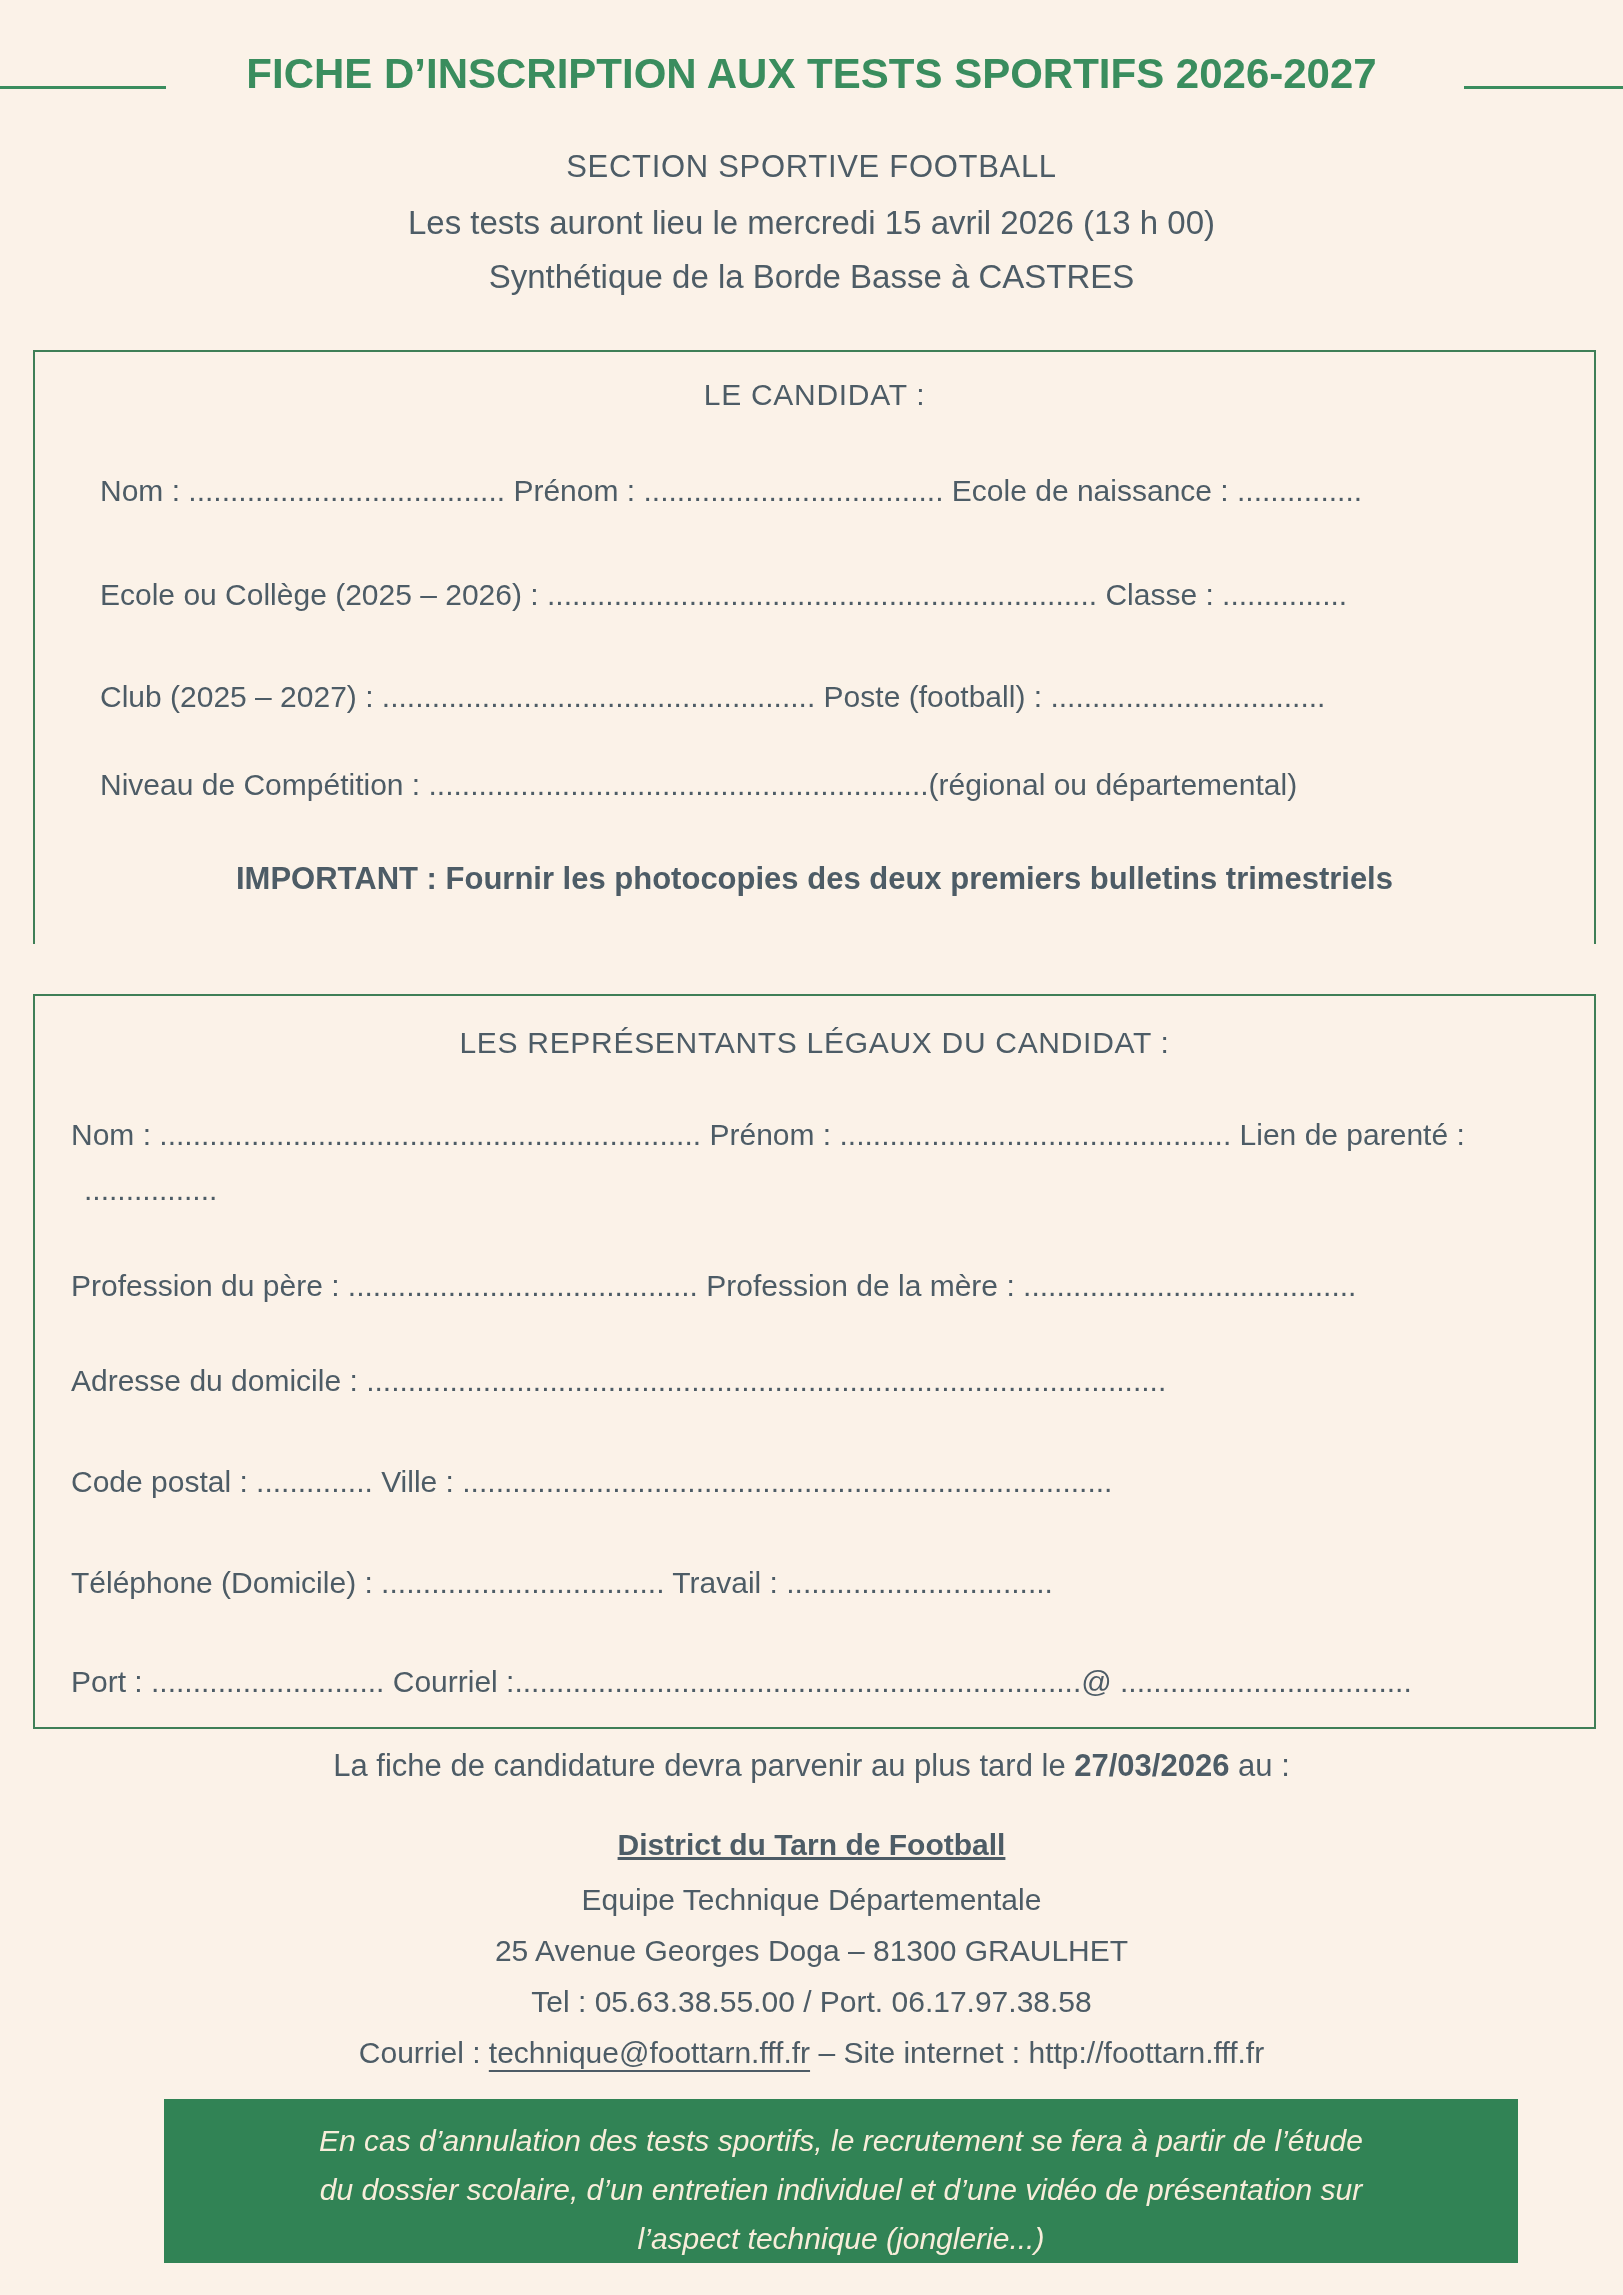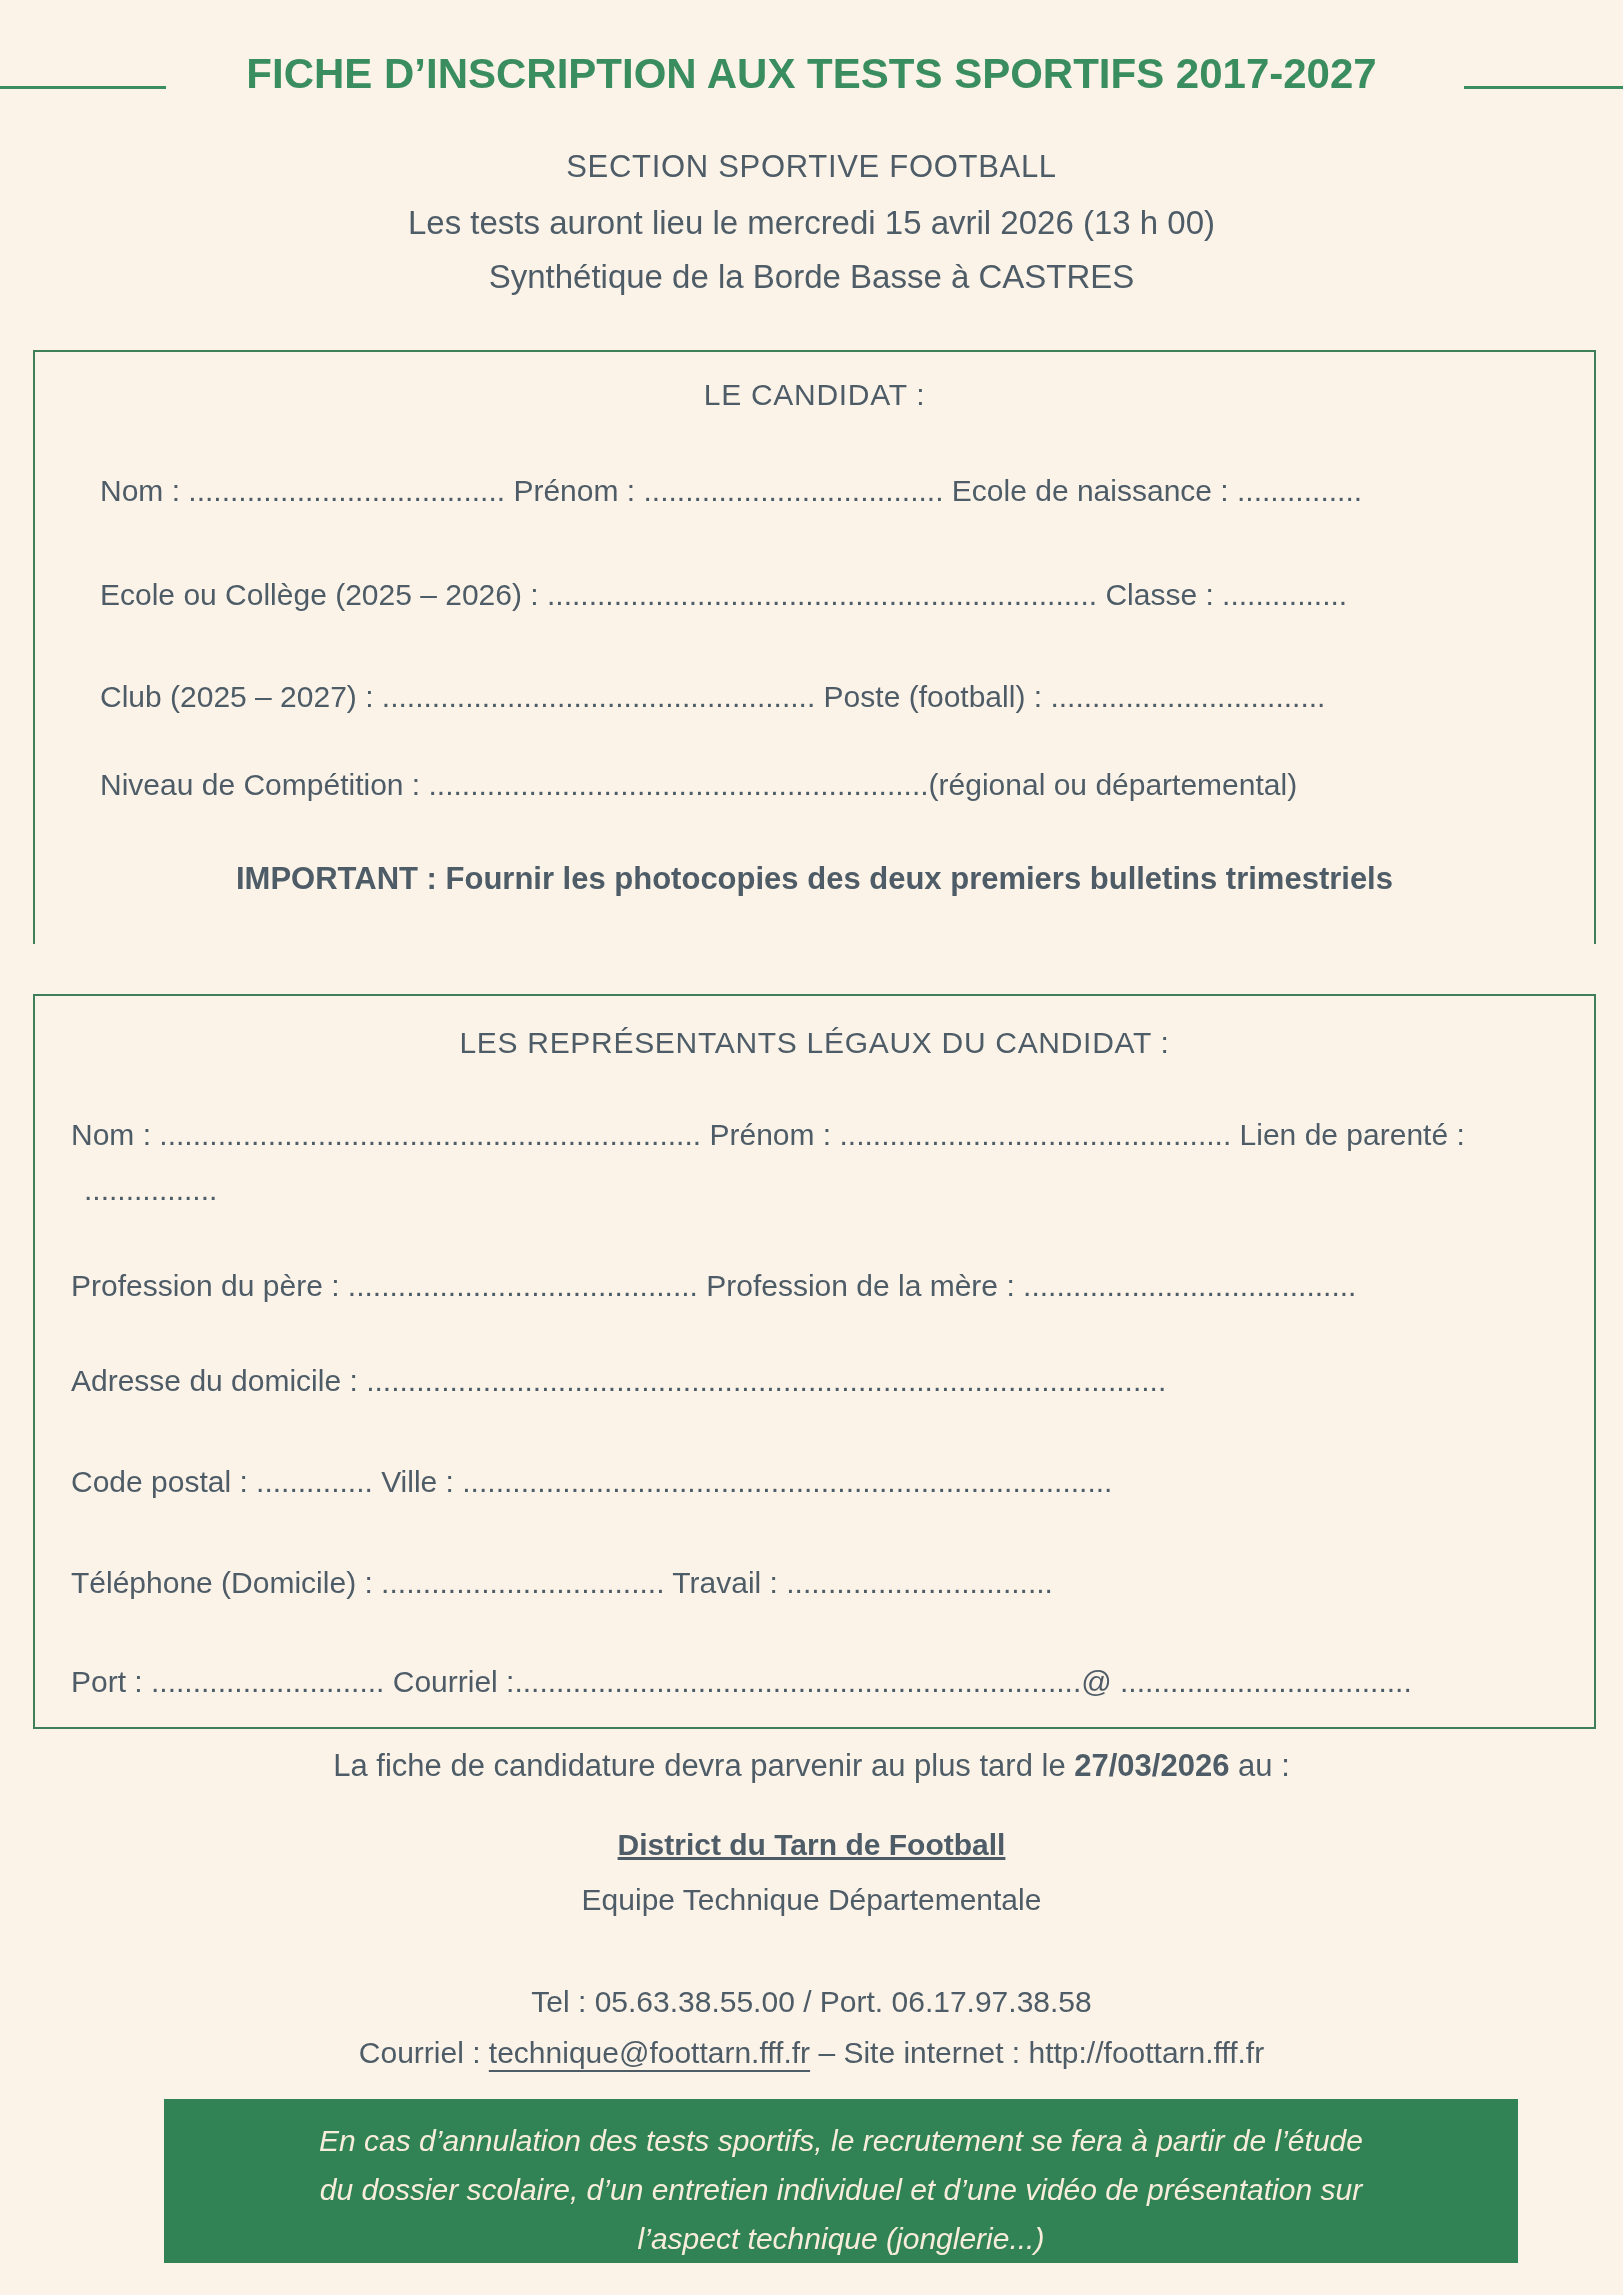--- a/index.html
+++ b/index.html
@@ -106,21 +106,21 @@
     font-size:30px;
     line-height:49px;
     font-style:italic;
   }
 </style>
 </head>
 <body>
 
 <div class="page">
 
-  <div class="abs center page-title">FICHE D’INSCRIPTION AUX TESTS SPORTIFS 2017-2027</div>
+  <div class="abs center page-title">FICHE D’INSCRIPTION AUX TESTS SPORTIFS 2026-2027</div>
   <div class="abs title-rule rule-left"></div>
   <div class="abs title-rule rule-right"></div>
 
   <div class="abs center sub sub1">SECTION SPORTIVE FOOTBALL</div>
   <div class="abs center sub sub2">Les tests auront lieu le mercredi 15 avril 2026 (13 h 00)</div>
   <div class="abs center sub sub3">Synthétique de la Borde Basse à CASTRES</div>
 
   <div class="abs formbox box-candidate">
     <div class="abs box-heading" style="top:26px;">LE CANDIDAT :</div>
     <div class="abs frow" style="top:122px;">Nom : ...................................... Prénom : .................................... Ecole de naissance : ...............</div>
@@ -140,20 +140,21 @@
     <div class="abs frow" style="top:570px;">Téléphone (Domicile) : ..................................  Travail : ................................</div>
     <div class="abs frow" style="top:669px;">Port : ............................  Courriel :....................................................................@ ...................................</div>
   </div>
 
   <div class="abs center deadline">
     <span>La fiche de candidature devra parvenir au plus tard le </span><b>27/03/2026</b><span> au :</span>
   </div>
 
   <div class="abs center org-name">District du Tarn de Football</div>
   <div class="abs center org-line org-team">Equipe Technique Départementale</div>
+  <div class="abs center org-line org-address">25 Avenue Georges Doga – 81300 GRAULHET</div>
   <div class="abs center org-line org-phone">Tel : 05.63.38.55.00 / Port. 06.17.97.38.58</div>
   <div class="abs center org-line org-email">
     <span>Courriel : </span><span class="email-link">technique@foottarn.fff.fr</span><span> – Site internet : http://foottarn.fff.fr</span>
   </div>
 
   <div class="abs banner">
     <div>En cas d’annulation des tests sportifs, le recrutement se fera à partir de l’étude</div>
     <div>du dossier scolaire, d’un entretien individuel et d’une vidéo de présentation sur</div>
     <div>l’aspect technique (jonglerie...)</div>
   </div>

